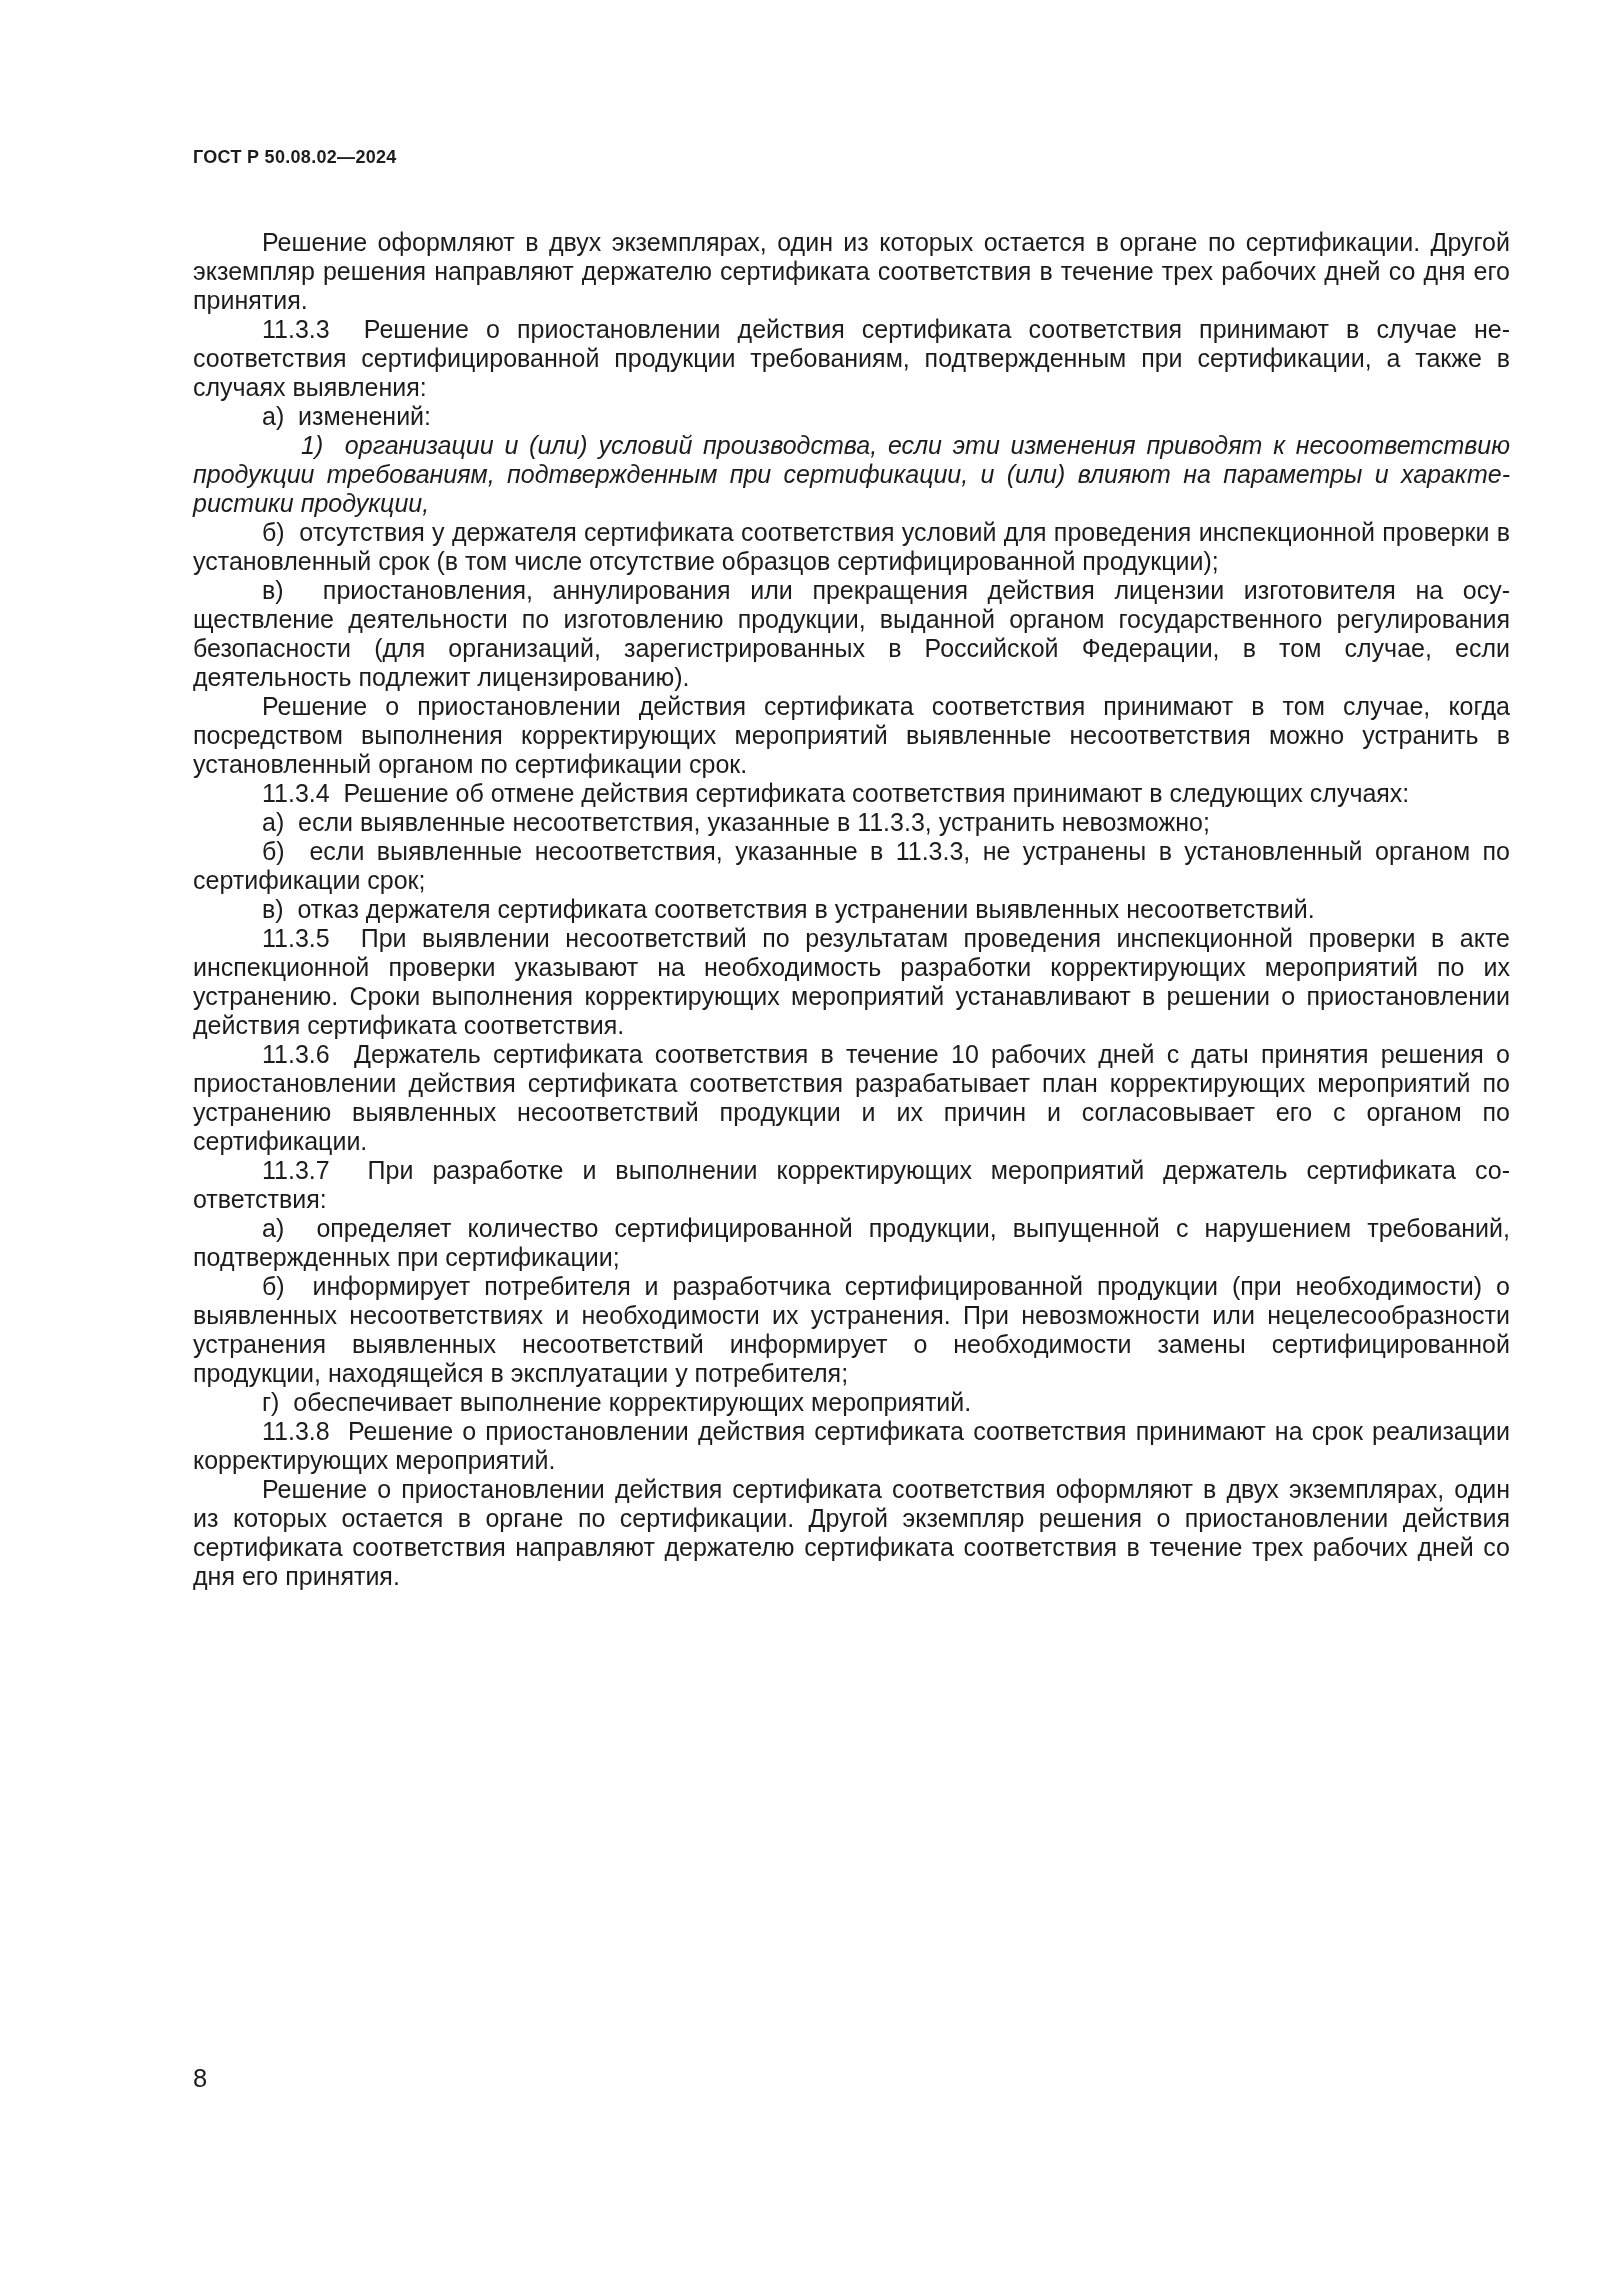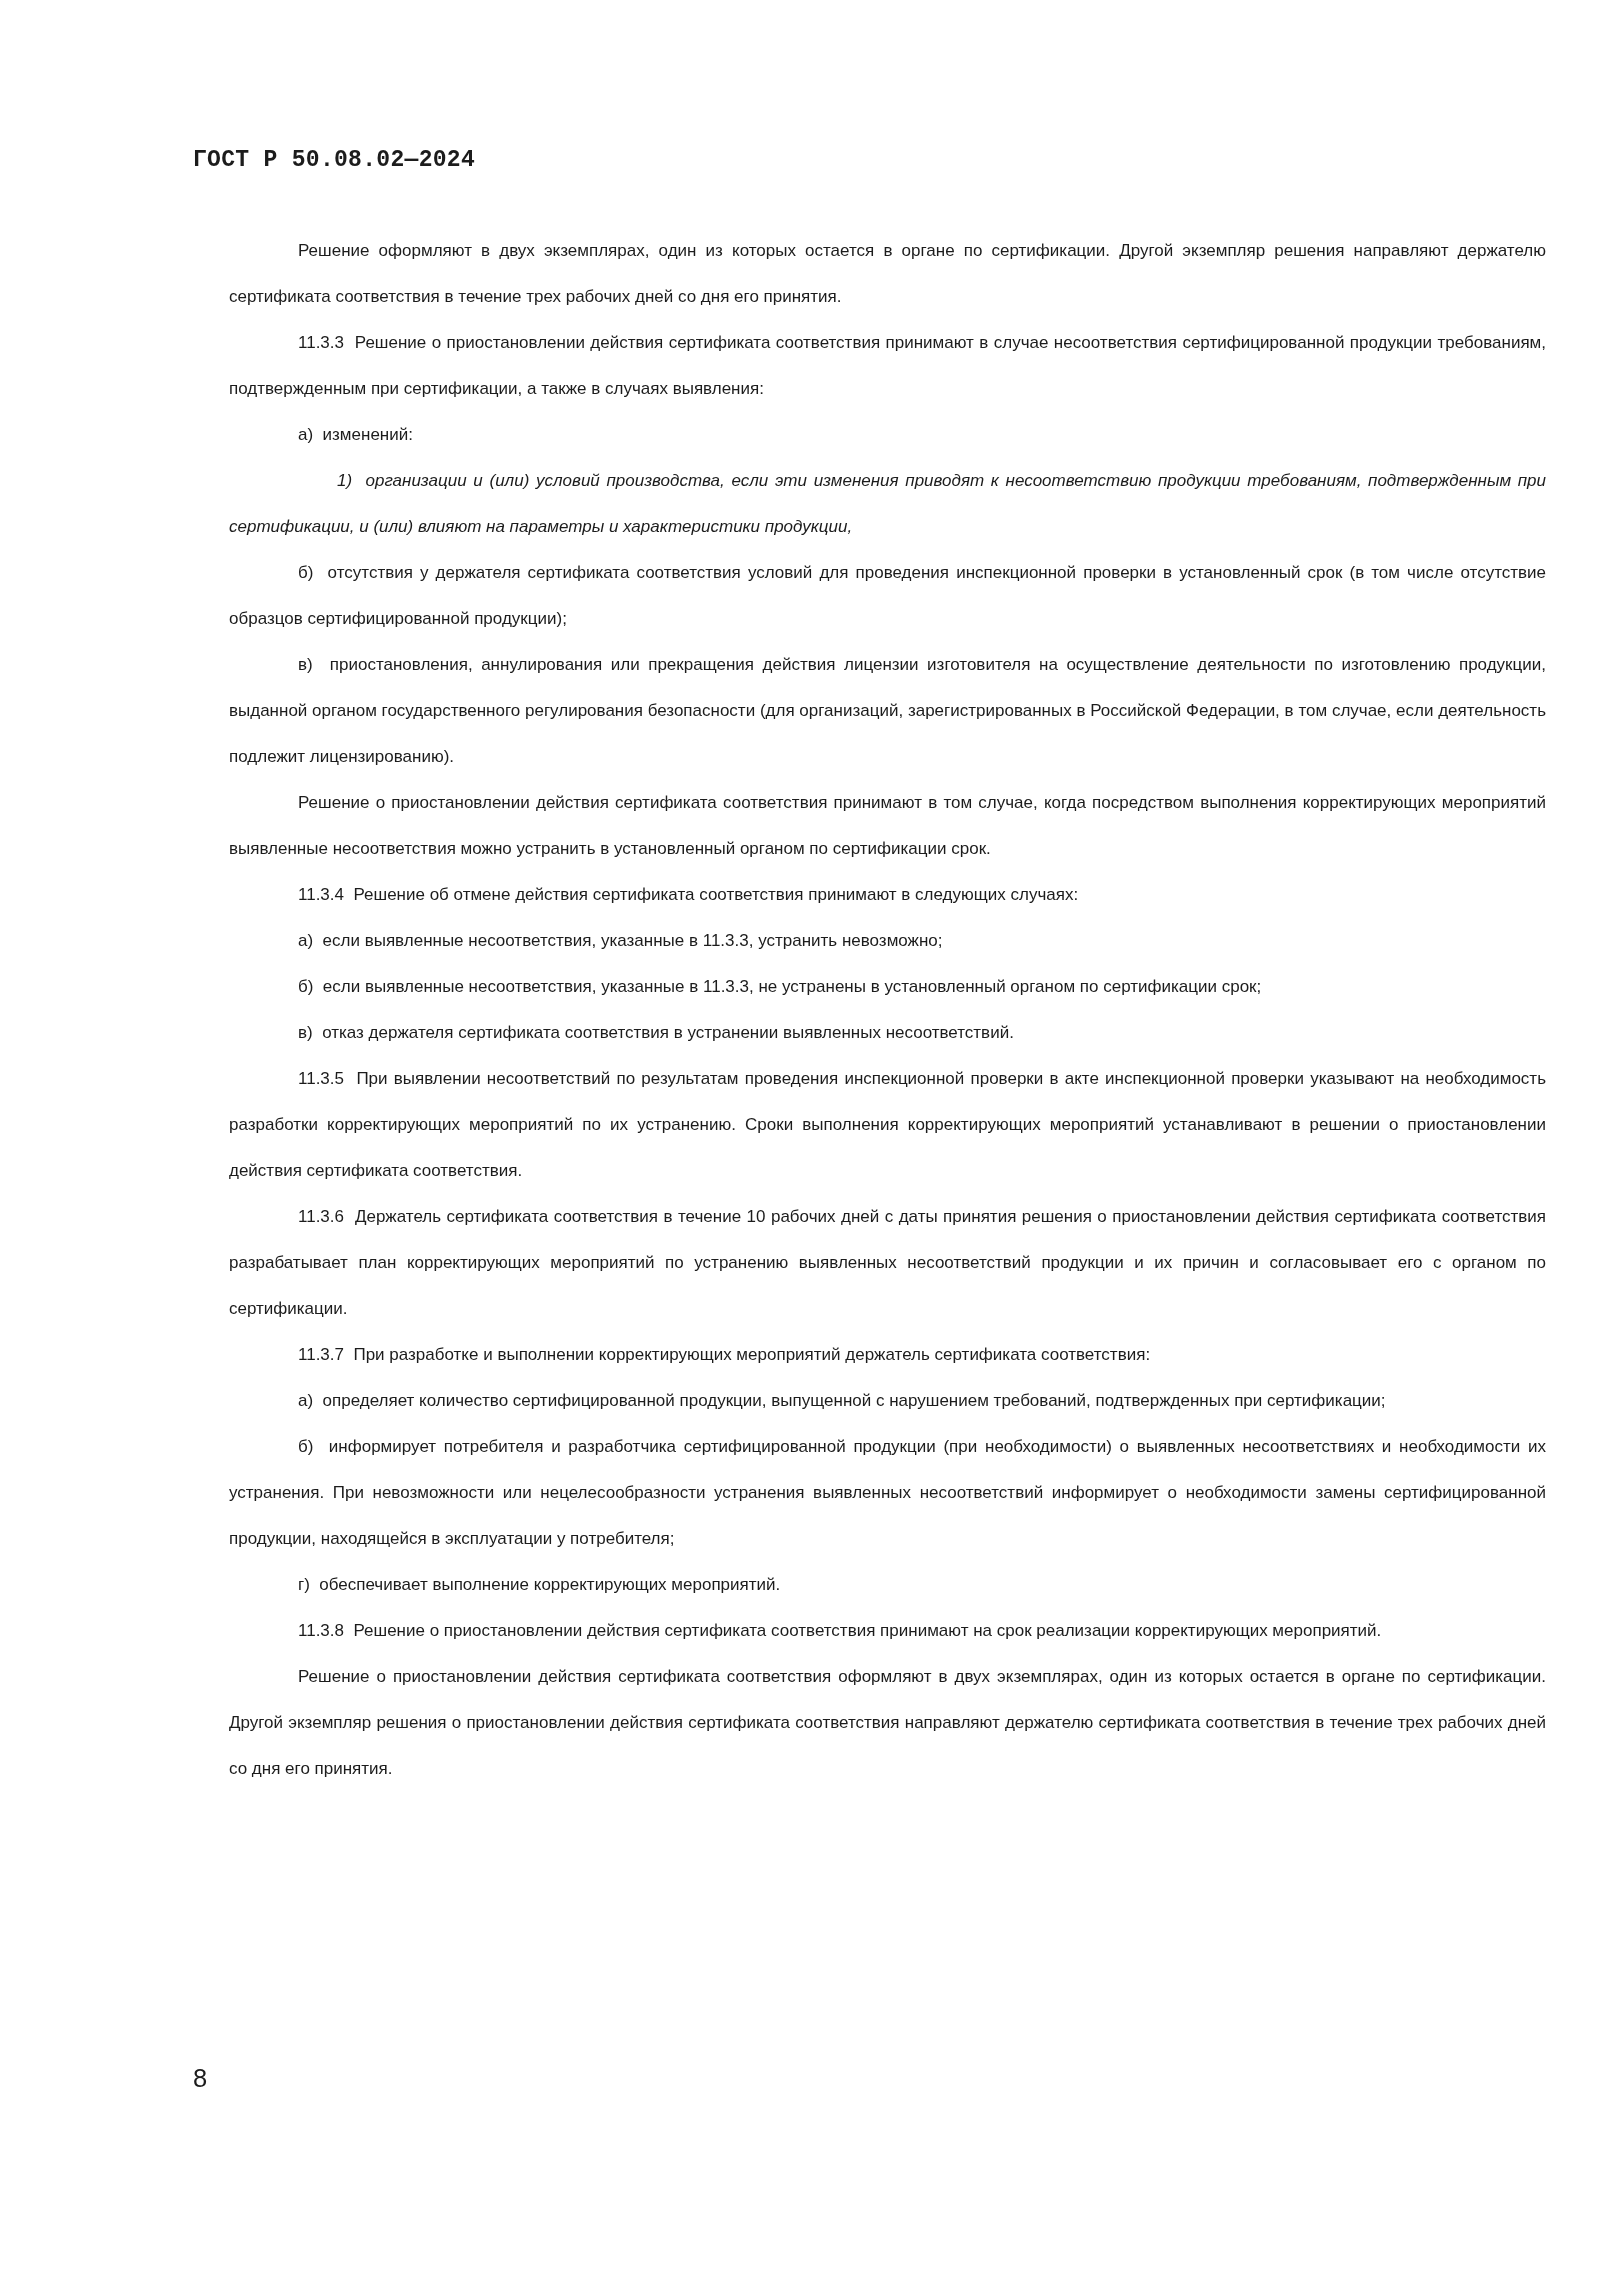--- a/index.html
+++ b/index.html
@@ -14,36 +14,34 @@
     margin: 0 auto;
     background: #ffffff;
     font-family: "Liberation Sans", "DejaVu Sans", sans-serif;
     color: #1c1c1c;
     overflow: hidden;
   }
   .running-header {
     position: absolute;
     left: 193px;
     top: 147px;
-    font-size: 23px;
+    font-size: 18px;
     font-weight: bold;
     letter-spacing: 0.3px;
     white-space: nowrap;
-    font-family: Liberation Mono, monospace;
   }
   .content {
     position: absolute;
     left: 193px;
     top: 228px;
     width: 1317px;
-    font-size: 17px;
-    line-height: 46px;
+    font-size: 25px;
+    line-height: 29px;
     text-align: justify;
     hyphens: manual;
-    margin-left: 36px;
     -webkit-hyphens: manual;
   }
   .content p {
     margin: 0;
     padding: 0;
     text-indent: 69px;
   }
   .content p.sub {
     text-indent: 108px;
     font-style: italic;

